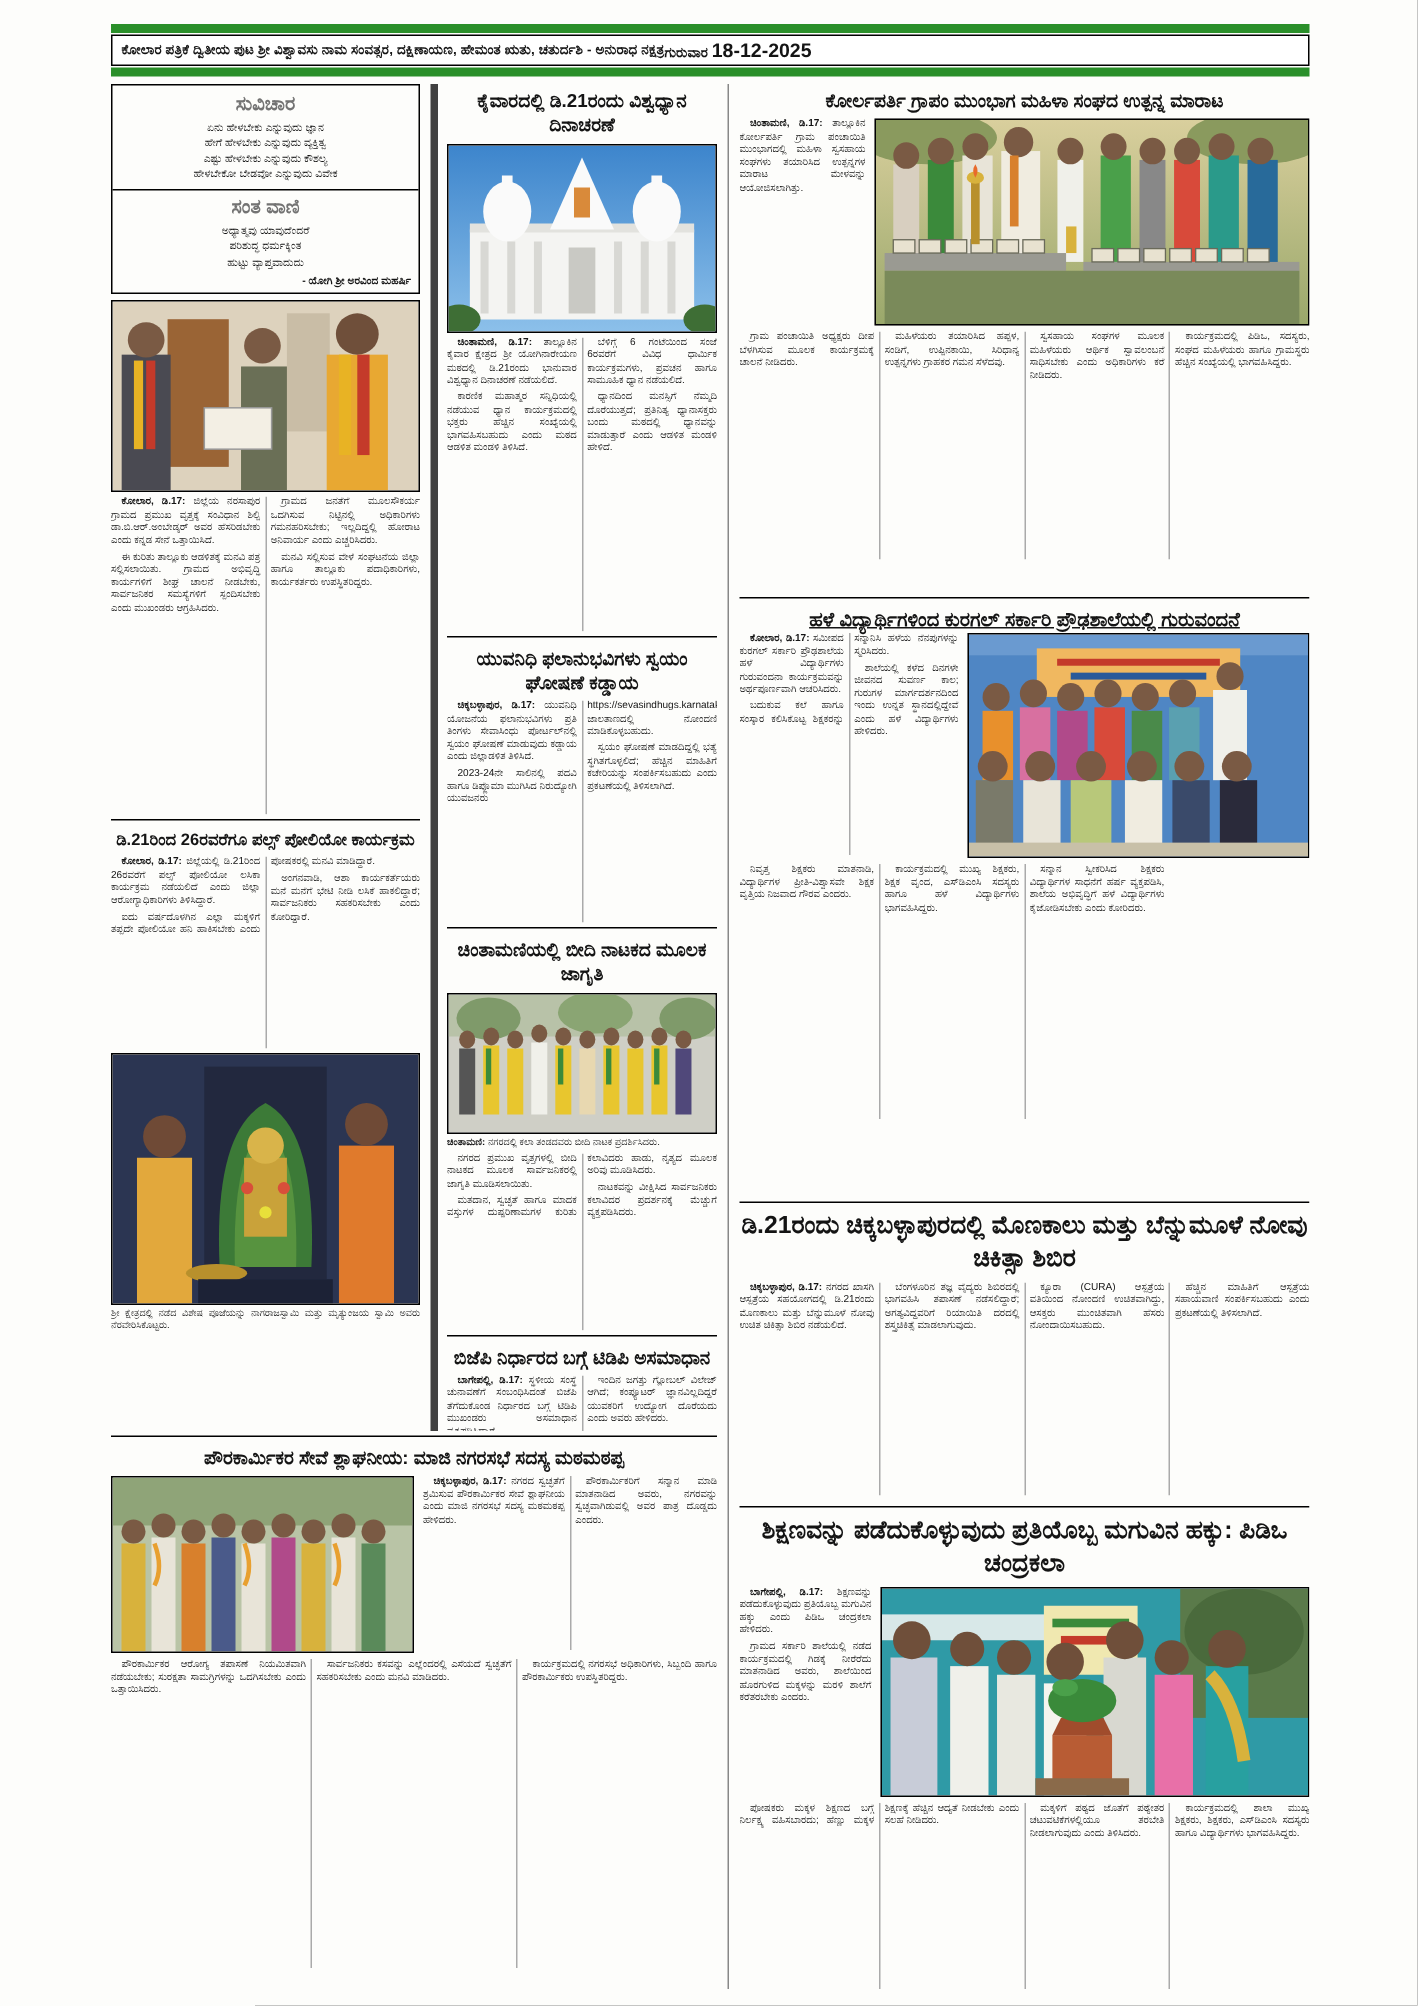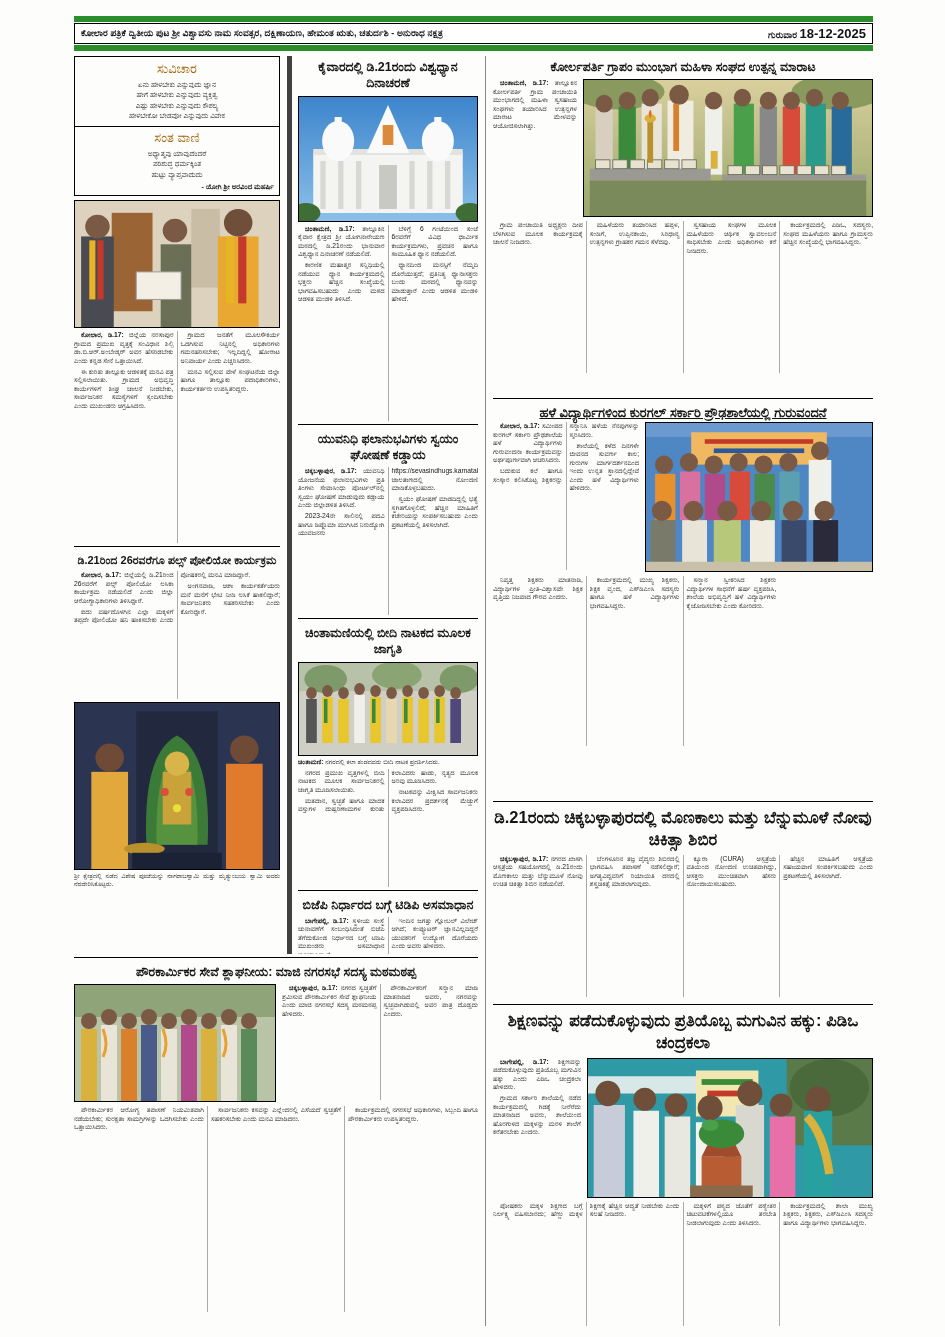--- a/index.html
+++ b/index.html
@@ -1,36 +1,36 @@
 <!DOCTYPE html>
 <html><head>
 <meta charset="utf-8">
 <style>
   html,body{margin:0;padding:0;background:#9a9a9a;}
   .page{width:945px;height:1337px;margin:0 auto;background:#fdfdfb;box-sizing:border-box;
         padding:16px 72px 6px 74px;overflow:hidden;position:relative;
         font-family:"Liberation Sans","DejaVu Sans",sans-serif;color:#141414;}
   
   .green-bar{height:6px;background:#2a8f2a;}
-  .mast-strip{border:1px solid #000;margin:1px 0;display:flex;justify-content:space-between;
+  .mast-strip{border:1px solid #000;margin:1px 0;display:flex;justify-content:flex-start;
               align-items:center;padding:2px 6px;background:#fff;}
   .mast-info{font-size:9px;font-weight:bold;letter-spacing:.1px;}
   .mast-date{font-size:9px;font-weight:bold;white-space:nowrap;}
   .mast-date b{font-size:13px;}
   
   main{display:flex;gap:7px;margin-top:5px;height:1270px;}
   .left-pair{width:404px;flex:none;display:flex;flex-direction:column;}
   .pair-top{display:flex;gap:7px;height:898px;overflow:hidden;}
   .c1{width:206px;flex:none;overflow:hidden;}
   .c2{flex:1;border-left:5px solid #404040;padding-left:6px;overflow:hidden;}
   .right-sec{flex:1;border-left:1px solid #888;padding-left:7px;display:flex;
              flex-direction:column;overflow:hidden;justify-content:flex-end;}
   
   .box{border:1.5px solid #000;text-align:center;padding:3px 5px 4px;margin-bottom:4px;}
-  .box-title{color:#a16207;font-weight:normal;font-size:13px;margin:1px 0 3px;}
+  .box-title{color:#737373;font-weight:bold;font-size:13px;margin:1px 0 3px;}
   .box-line{font-size:7.2px;line-height:1.45;}
   .box-div{border-top:1px solid #000;margin:4px -5px 3px;}
   .box-sig{font-size:7px;font-weight:bold;text-align:right;margin-top:3px;}
   
   .h-sm{font-size:11px;font-weight:bold;text-align:center;line-height:1.3;margin:3px 0 4px;}
   .h-md{font-size:12.5px;font-weight:bold;text-align:center;line-height:1.3;margin:3px 0 4px;}
   .h-lg{font-size:16.5px;font-weight:bold;text-align:center;line-height:1.32;margin:2px 0 4px;}
   .kicker{font-size:13px;font-weight:bold;text-align:center;text-decoration:underline;margin:3px 0 1px;}
   .rule{border-top:1px solid #000;margin:3px 0;}
   

